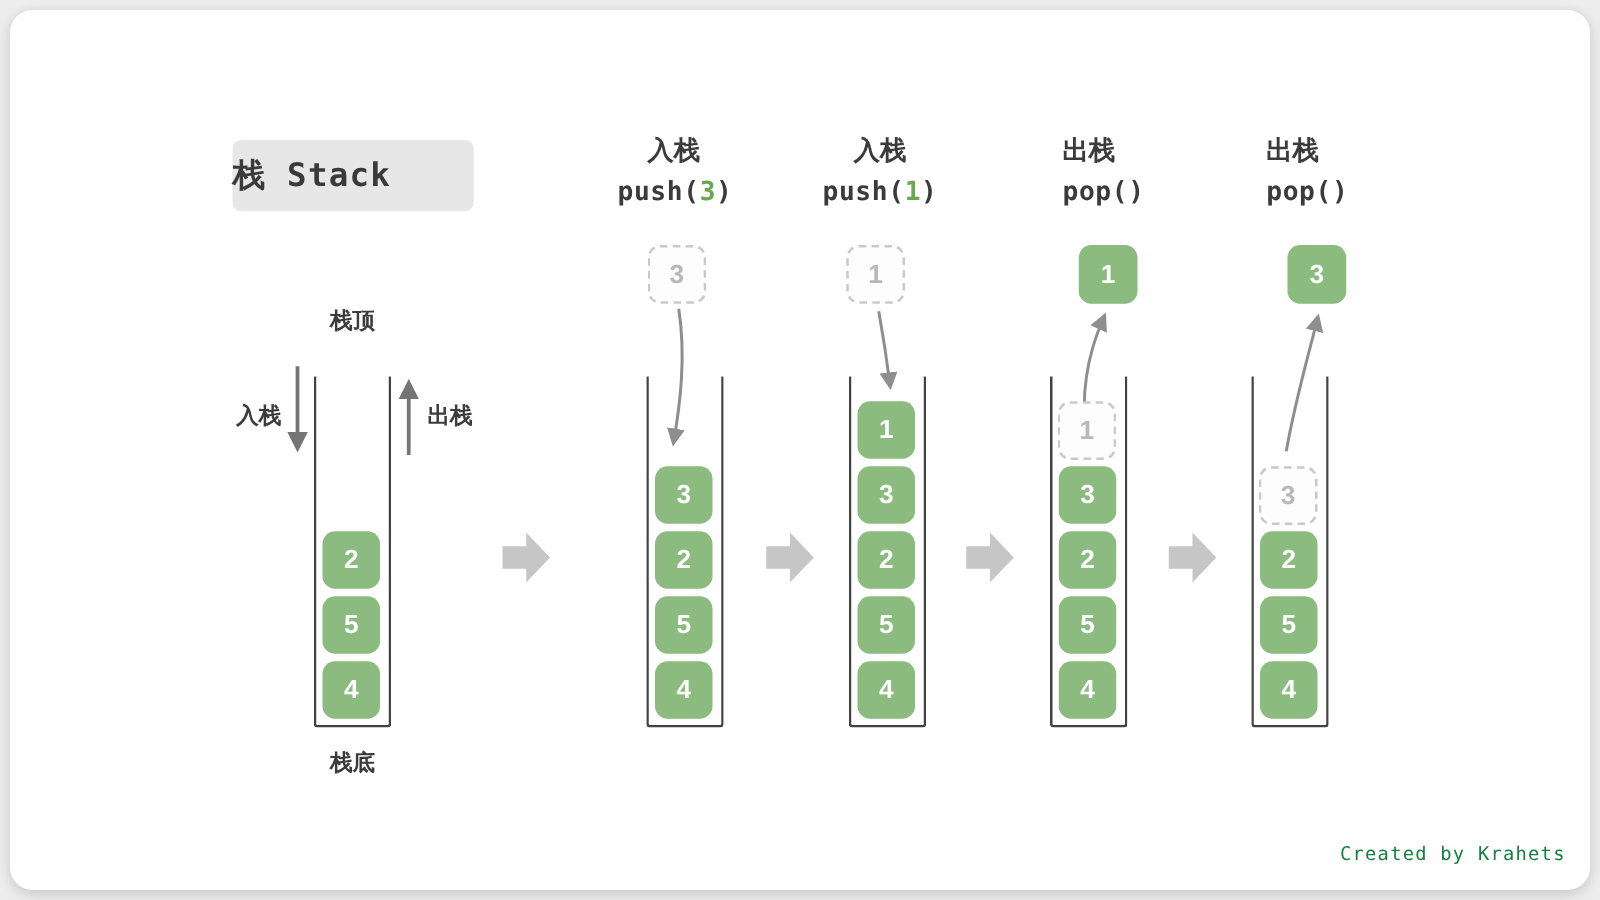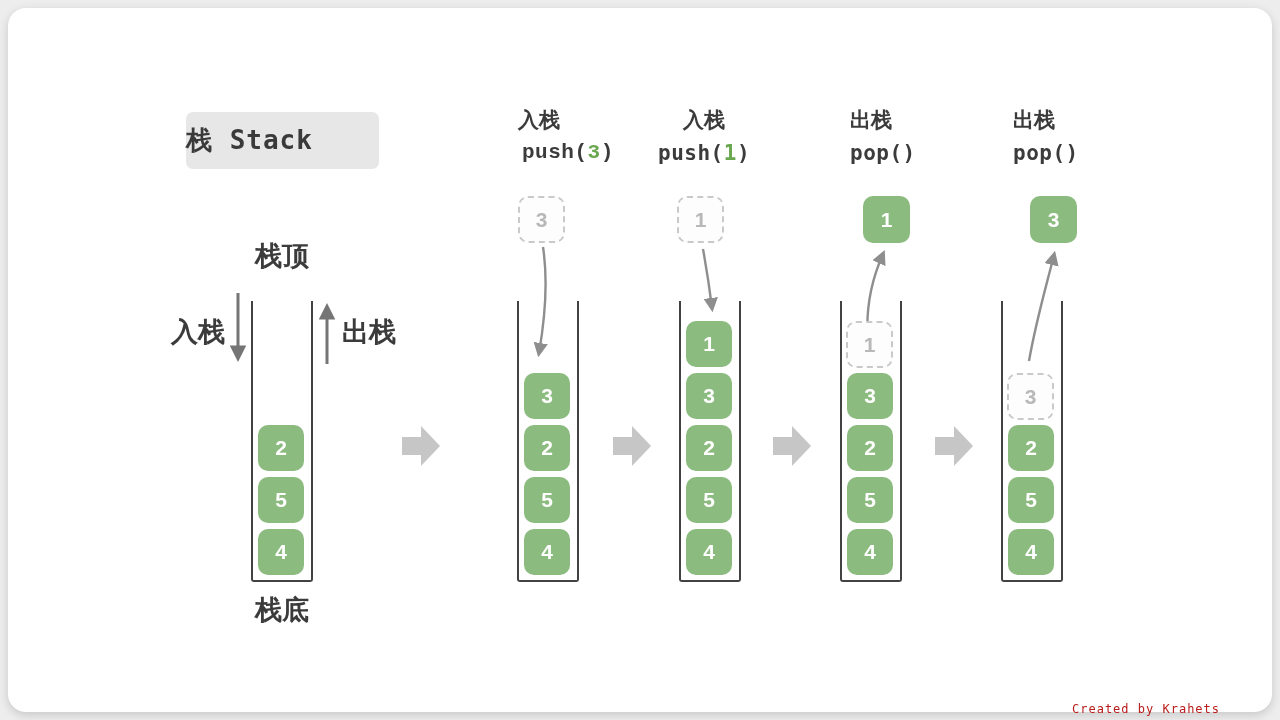--- a/index.html
+++ b/index.html
@@ -25,21 +25,21 @@
 
   .title-box{
     position:absolute;left:186px;top:112px;width:193px;height:57px;
     background:#e7e7e7;border-radius:7px;
     display:flex;align-items:center;justify-content:flex-start;
     font-family:"DejaVu Sans Mono","Liberation Mono",monospace;
     font-size:26px;font-weight:700;color:#3a3a3a;letter-spacing:1px;
   }
 
   .side-label{
-    position:absolute;font-size:27px;font-weight:700;color:var(--text-dark);
+    position:absolute;font-size:18px;font-weight:700;color:var(--text-dark);
     line-height:24px;
     font-family:Liberation Serif, serif;
   }
 
   .op-label{
     position:absolute;top:106px;font-size:21px;font-weight:700;color:var(--text-dark);
   }
   .op-code{
     position:absolute;top:141px;font-family:"DejaVu Sans Mono","Liberation Mono",monospace;
     font-size:21px;font-weight:600;color:var(--text-dark);letter-spacing:0.5px;
@@ -69,21 +69,21 @@
   .popped{
     position:absolute;top:196px;width:47px;height:47px;border-radius:10px;
     background:var(--green);color:#ffffff;
     display:flex;align-items:center;justify-content:center;
     font-size:21px;font-weight:700;
   }
 
   .watermark{
     position:absolute;left:1072px;top:674px;
     font-family:"DejaVu Sans Mono","Liberation Mono",monospace;
-    font-size:12px;color:#b91c1c;letter-spacing:1px;margin-top:28px;
+    font-size:15px;color:#15803d;letter-spacing:1px;
   }
 </style>
 </head>
 <body>
 
 <div class="card"></div>
 
 <div class="canvas">
 
   <svg class="overlay">
@@ -121,21 +121,21 @@
 
   <div>
     <div class="stack-container" style="left:251px;"></div>
     <div class="item" style="left:258px;top:425px;">2</div>
     <div class="item" style="left:258px;top:477px;">5</div>
     <div class="item" style="left:258px;top:529px;">4</div>
   </div>
 
   <div>
     <div class="op-label" style="left:518px;">入栈</div>
-    <div class="op-code" style="left:522px;font-family:Liberation Mono, monospace;"><span>push(</span><span class="code-arg">3</span><span>)</span></div>
+    <div class="op-code" style="left:494px;"><span>push(</span><span class="code-arg">3</span><span>)</span></div>
     <div class="ghost floating" style="left:518px;">3</div>
     <div class="stack-container" style="left:517px;"></div>
     <div class="item" style="left:524px;top:373px;">3</div>
     <div class="item" style="left:524px;top:425px;">2</div>
     <div class="item" style="left:524px;top:477px;">5</div>
     <div class="item" style="left:524px;top:529px;">4</div>
   </div>
 
   <div>
     <div class="op-label" style="left:683px;">入栈</div>

